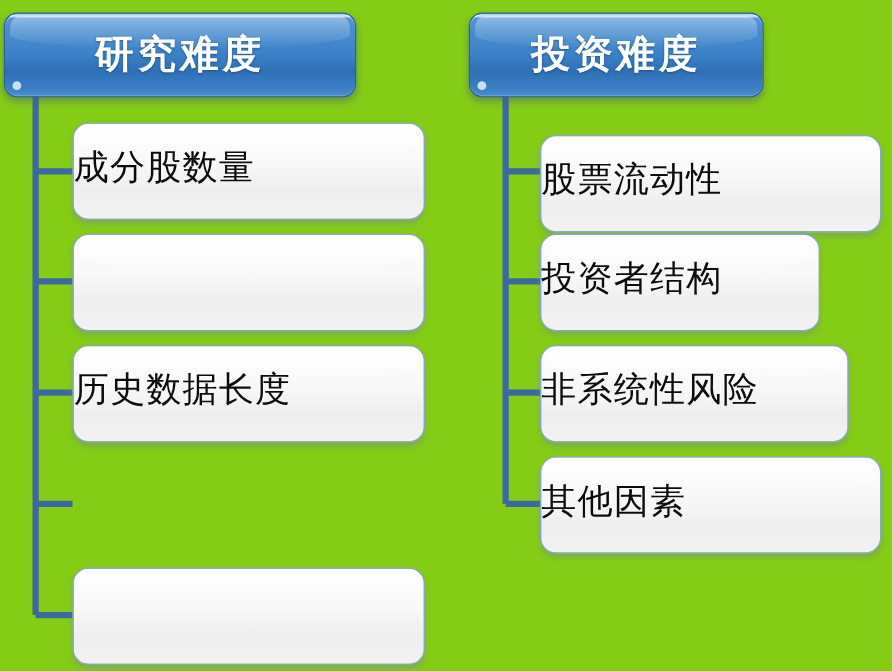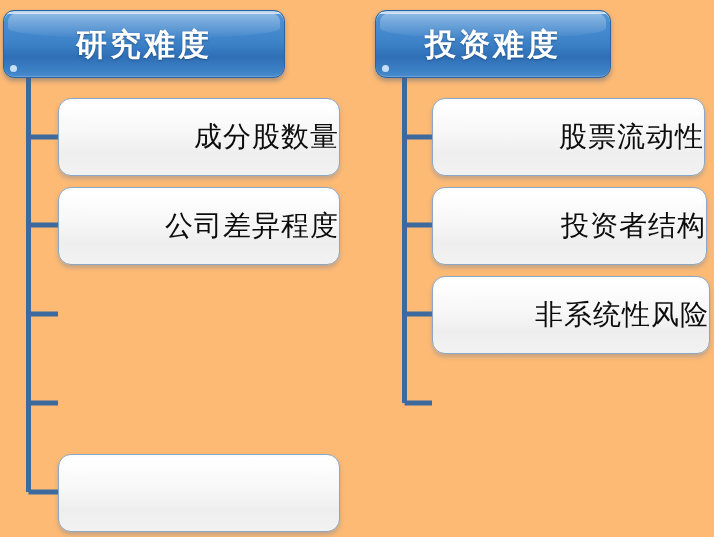--- a/index.html
+++ b/index.html
@@ -10,21 +10,21 @@
   body {
     width: 714px;
     height: 537px;
     overflow: hidden;
     font-family: "Liberation Serif", "DejaVu Serif", serif;
   }
   #diagram {
     position: relative;
     width: 714px;
     height: 537px;
-    background: #fdba74;
+    background: #84cc16;
   }
 
   
   .connectors {
     position: absolute;
     left: 0; top: 0;
     width: 714px; height: 537px;
     pointer-events: none;
   }
 
@@ -103,23 +103,23 @@
     left: 3px; right: 3px; top: 2px;
     height: 34%;
     border-radius: 11px 11px 45% 45%;
     background: linear-gradient(180deg, rgba(255,255,255,0.85), rgba(255,255,255,0.0));
     pointer-events: none;
   }
   .node-item .item-label {
     position: absolute;
     left: 0; right: 0; top: 50%;
     transform: translateY(-50%);
-    text-align: right;
+    text-align: left;
     color: #0c0c0c;
-    font-family: Liberation Sans, sans-serif;
+    font-family: Liberation Mono, monospace;
     font-size: 28px;
     line-height: 1;
     letter-spacing: 1px;
   }
 </style>
 </head>
 <body>
 
 <div id="diagram">
 
@@ -156,32 +156,39 @@
     <span class="corner-dot"></span>
     <span class="hdr-label">投资难度</span>
   </div>
 
   <div class="node-item" style="left:58px; top:98px; width:282px; height:78px;">
     <span class="item-gloss"></span>
     <span class="item-label">成分股数量</span>
   </div>
   <div class="node-item" style="left:58px; top:187px; width:282px; height:78px;">
     <span class="item-gloss"></span>
-    <span class="item-label">公司差异程度</span>
+  </div>
+  <div class="node-item" style="left:58px; top:276px; width:282px; height:78px;">
+    <span class="item-gloss"></span>
+    <span class="item-label">历史数据长度</span>
   </div>
   <div class="node-item" style="left:58px; top:454px; width:282px; height:78px;">
     <span class="item-gloss"></span>
   </div>
 
-  <div class="node-item" style="left:432px; top:98px; width:273px; height:78px;">
+  <div class="node-item" style="left:432px; top:108px; width:273px; height:78px;">
     <span class="item-gloss"></span>
     <span class="item-label">股票流动性</span>
   </div>
-  <div class="node-item" style="left:432px; top:187px; width:275px; height:78px;">
+  <div class="node-item" style="left:432px; top:187px; width:224px; height:78px;">
     <span class="item-gloss"></span>
     <span class="item-label">投资者结构</span>
   </div>
-  <div class="node-item" style="left:432px; top:276px; width:278px; height:78px;">
+  <div class="node-item" style="left:432px; top:276px; width:247px; height:78px;">
     <span class="item-gloss"></span>
     <span class="item-label">非系统性风险</span>
+  </div>
+  <div class="node-item" style="left:432px; top:365px; width:273px; height:78px;">
+    <span class="item-gloss"></span>
+    <span class="item-label">其他因素</span>
   </div>
 
 </div>
 
 </body></html>

